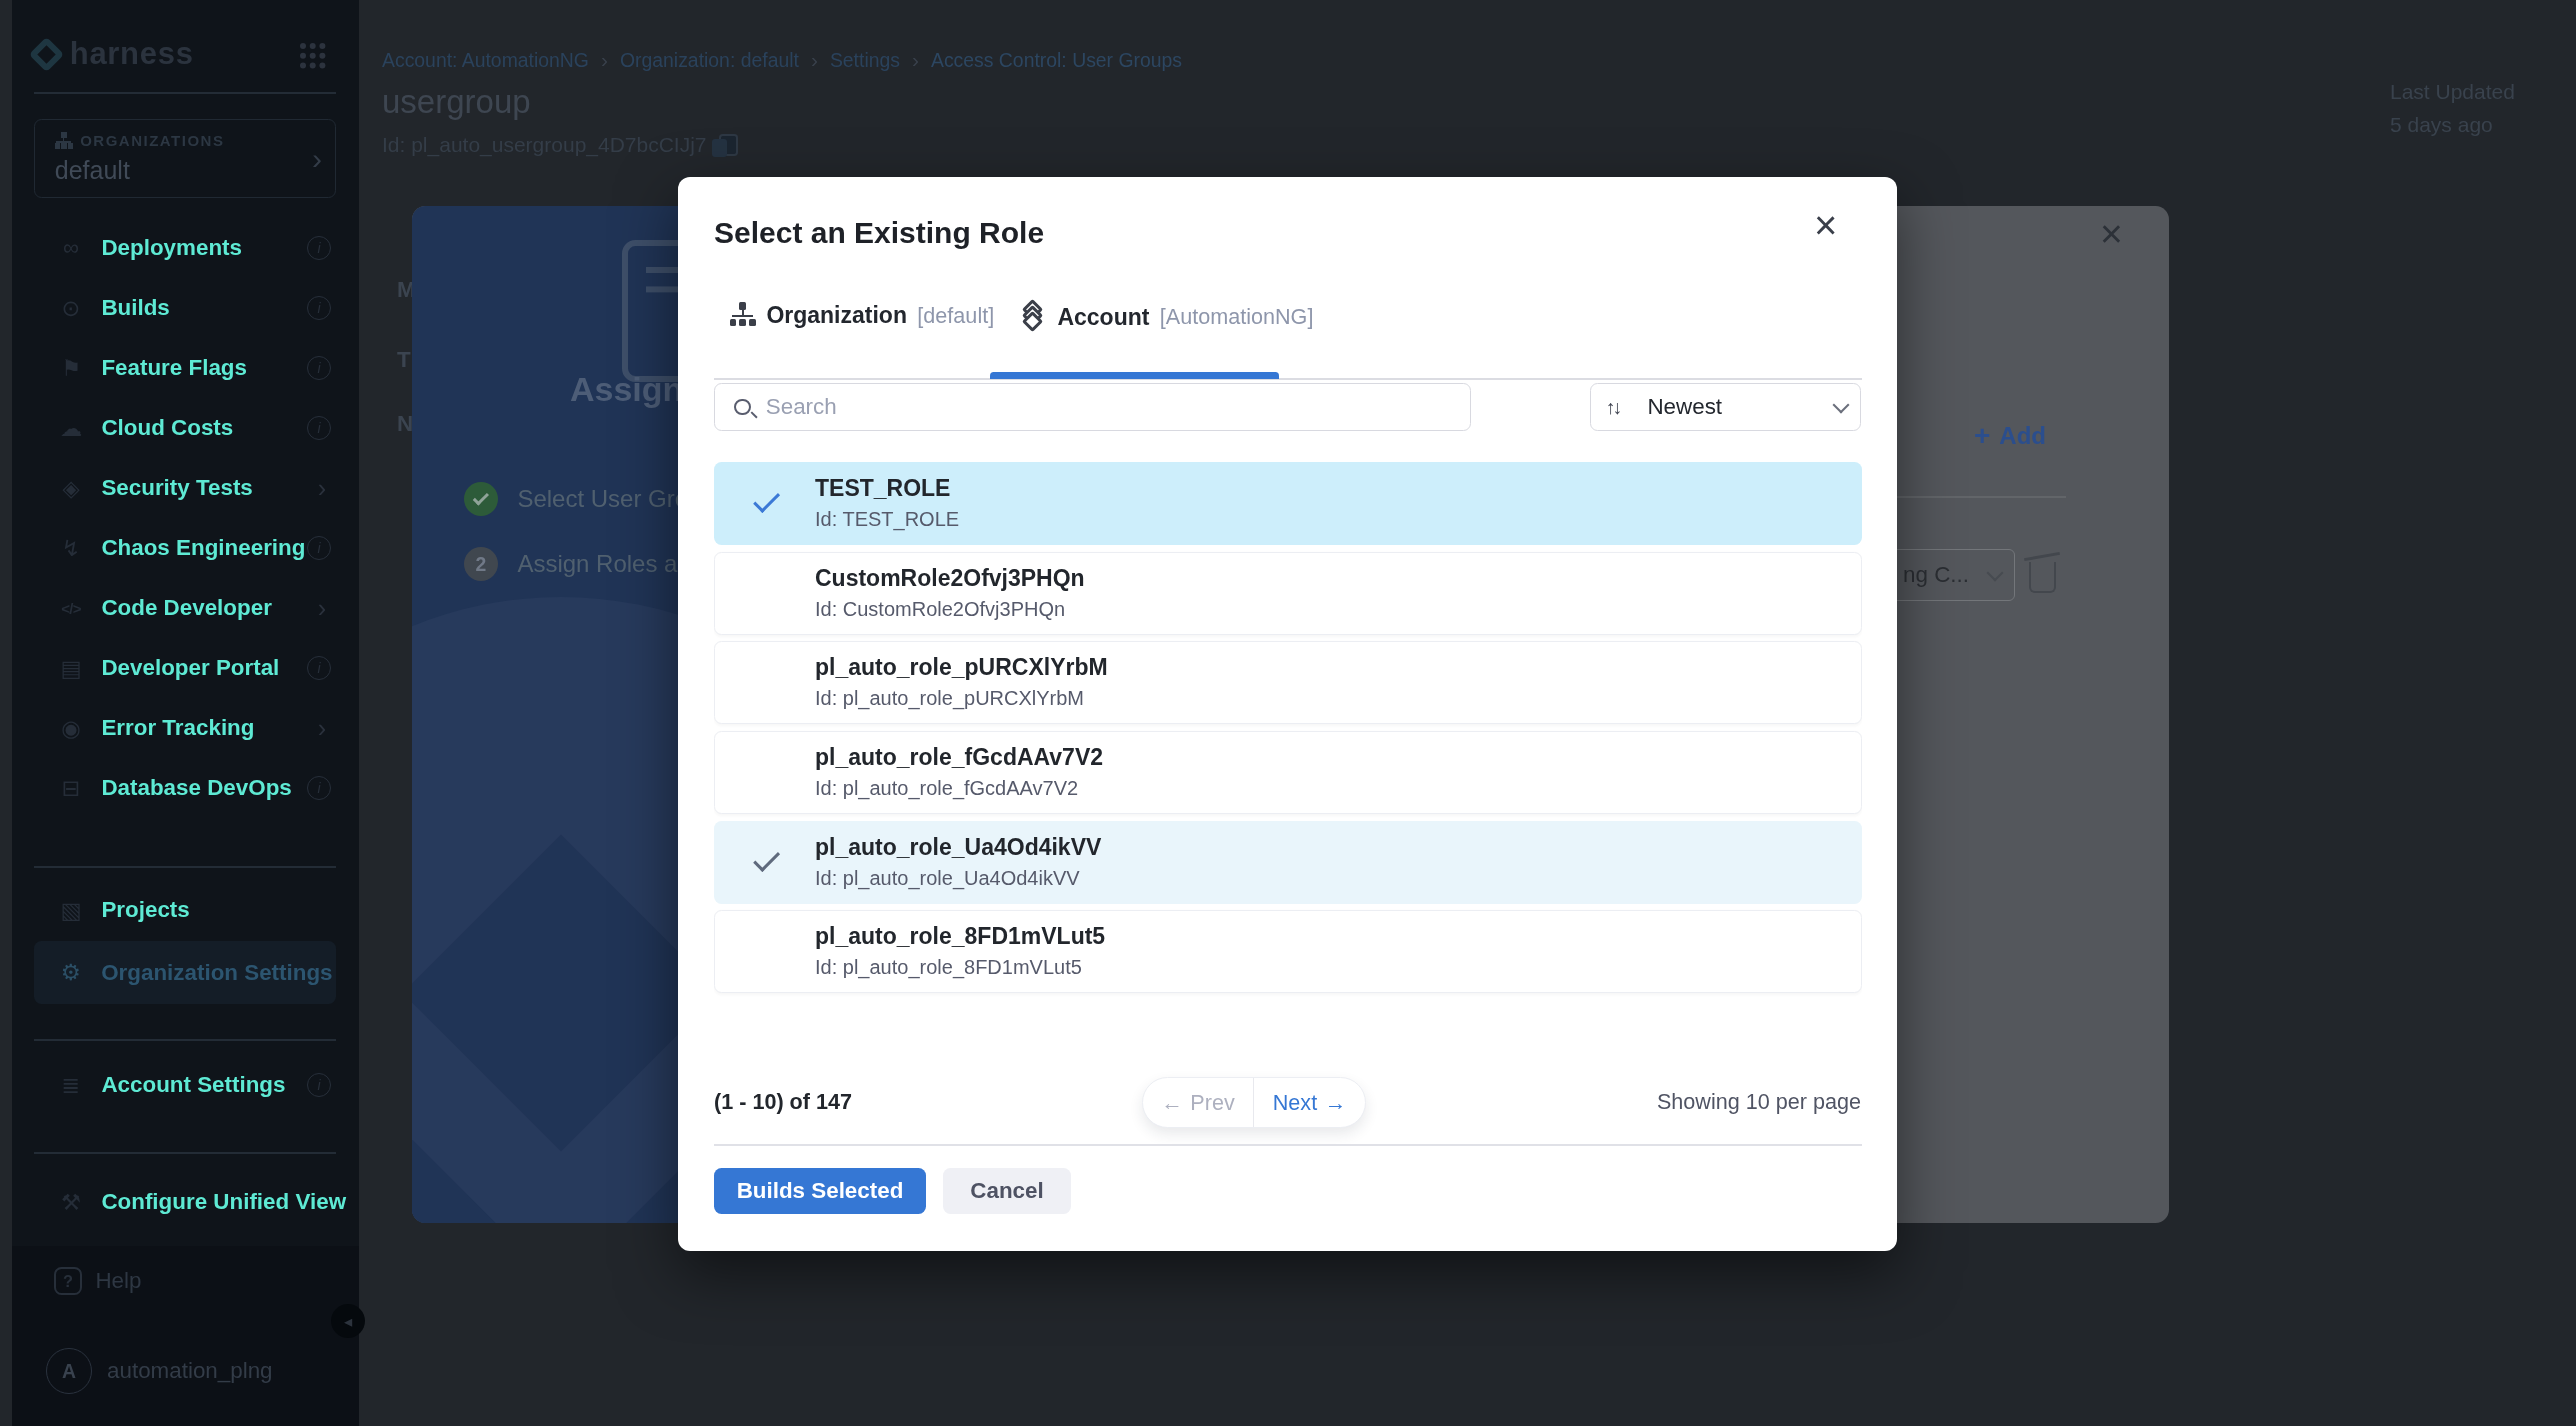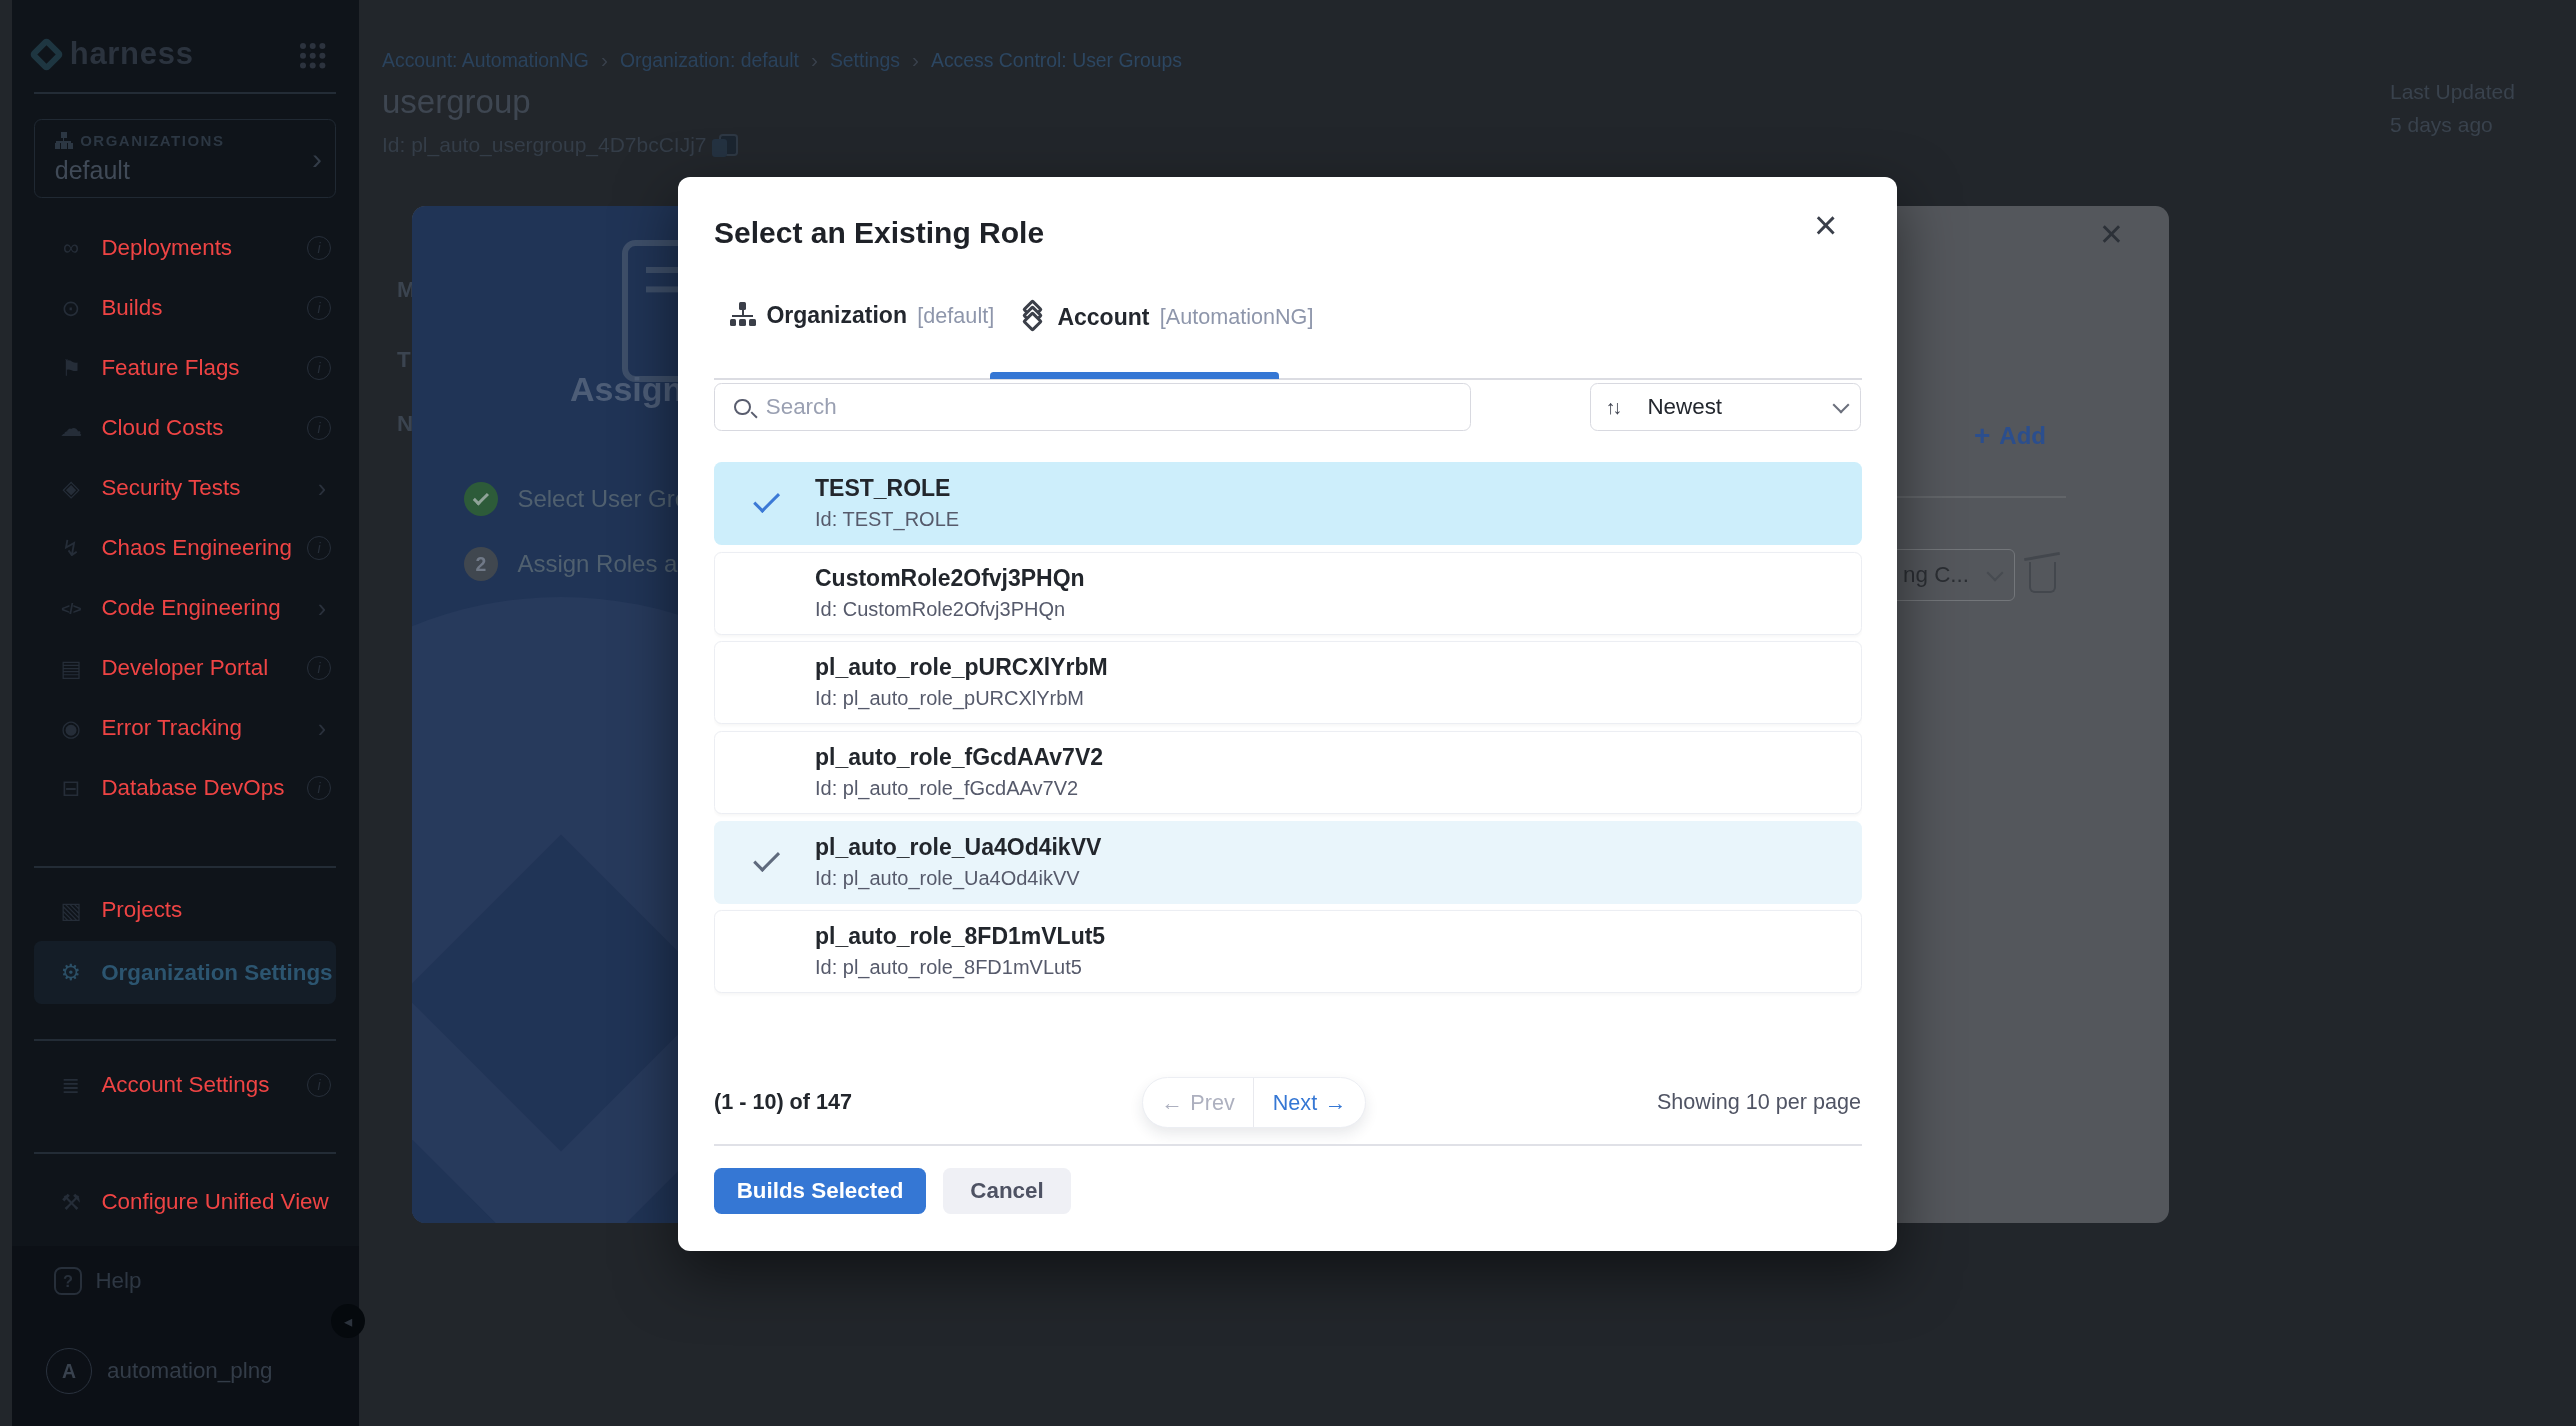--- a/index.html
+++ b/index.html
@@ -20,21 +20,21 @@
   .org-kicker-row { position:absolute; left:19.4px; top:12px; display:flex; align-items:center; gap:9px; }
   .org-mini-icon { width:16.4px; height:16.4px; position:relative; }
   .org-mini-icon span { position:absolute; background:#2c3743; }
   .org-kicker { font-size:15px; letter-spacing:1.5px; font-weight:bold; color:#2c3743; }
   .org-value { position:absolute; left:19.4px; top:36px; font-size:25px; color:#404a57; }
   .org-chevron { position:absolute; right:13.4px; top:22.4px; font-size:30px; color:#333c48; }
   .nav { position:absolute; left:0; top:218px; width:347px; }
   .nav-item { height:60px; display:flex; align-items:center; padding-left:42px; }
   .nav-icon { width:34px; font-size:22.4px; color:#252d38; text-align:center; margin-right:13.4px; flex:none; }
   .nav-icon.small-txt { font-size:15px; font-weight:bold; letter-spacing:-0.7px; }
-  .nav-label { flex:1; font-size:22.4px; color:#ef4444; }
+  .nav-label { flex:1; font-size:22.4px; color:#5eead4;font-weight:bold; }
   .ind-info { width:24px; height:24px; border:1.5px solid #272f3a; border-radius:50%; color:#272f3a;
     font-size:14px; display:flex; align-items:center; justify-content:center; margin-right:28px; flex:none; font-style:italic; }
   .ind-chev { font-size:25px; color:#2a313c; margin-right:33px; flex:none; }
   .abs-item { position:absolute; left:0; width:347px; }
   .hl-item { position:absolute; left:22.4px; width:302px; height:63px; background:#141d27; border-radius:7.5px;
     display:flex; align-items:center; padding-left:19.4px; }
   .hl-item .nav-icon { color:#2b4f66; }
   .hl-item .nav-label { color:#2c5570; font-weight:bold; }
   .dock { position:absolute; left:0; top:1246px; width:347px; height:181px; background:#0c1016; }
   .help-row { position:absolute; left:42px; top:21px; display:flex; align-items:center; gap:13.4px; }
@@ -204,21 +204,21 @@
       </div>
       <div class="nav-item">
         <span class="nav-icon">↯</span>
         <span class="nav-label">Chaos Engineering</span>
         <span class="ind-info">
             <span>i</span>
           </span>
       </div>
       <div class="nav-item">
         <span class="nav-icon small-txt">&lt;/&gt;</span>
-        <span class="nav-label">Code Engineering</span>
+        <span class="nav-label">Code Developer</span>
         <span class="ind-chev">›</span>
       </div>
       <div class="nav-item">
         <span class="nav-icon">▤</span>
         <span class="nav-label">Developer Portal</span>
         <span class="ind-info">
             <span>i</span>
           </span>
       </div>
       <div class="nav-item">

